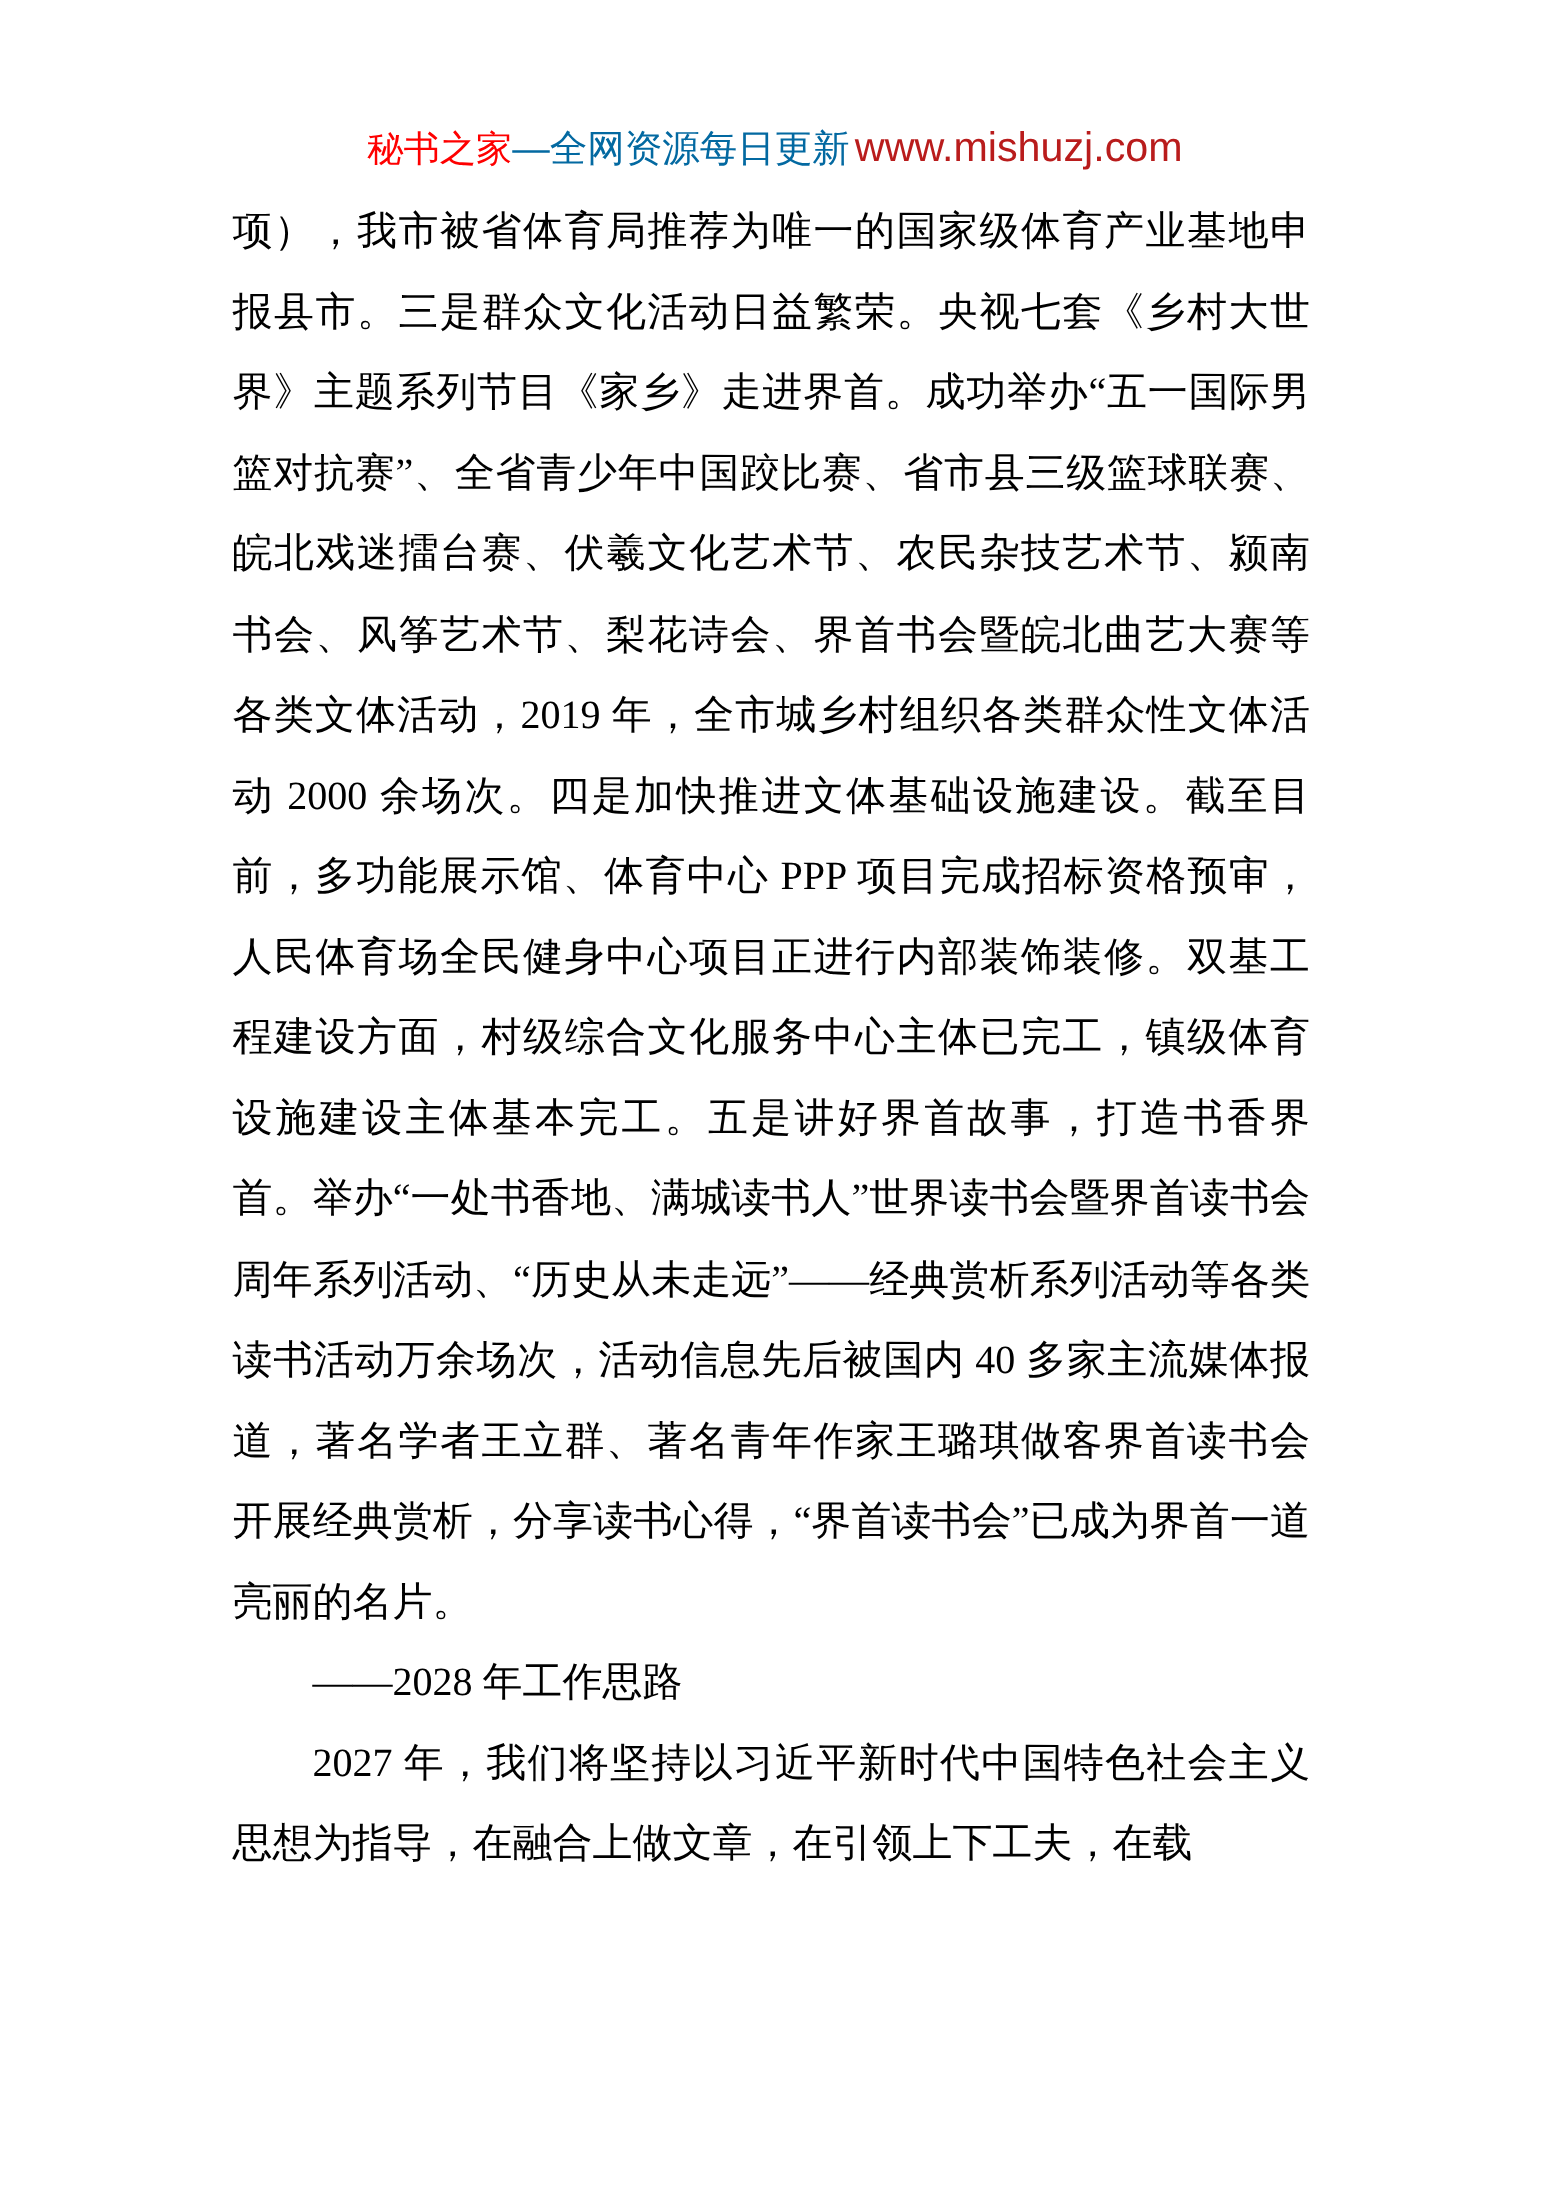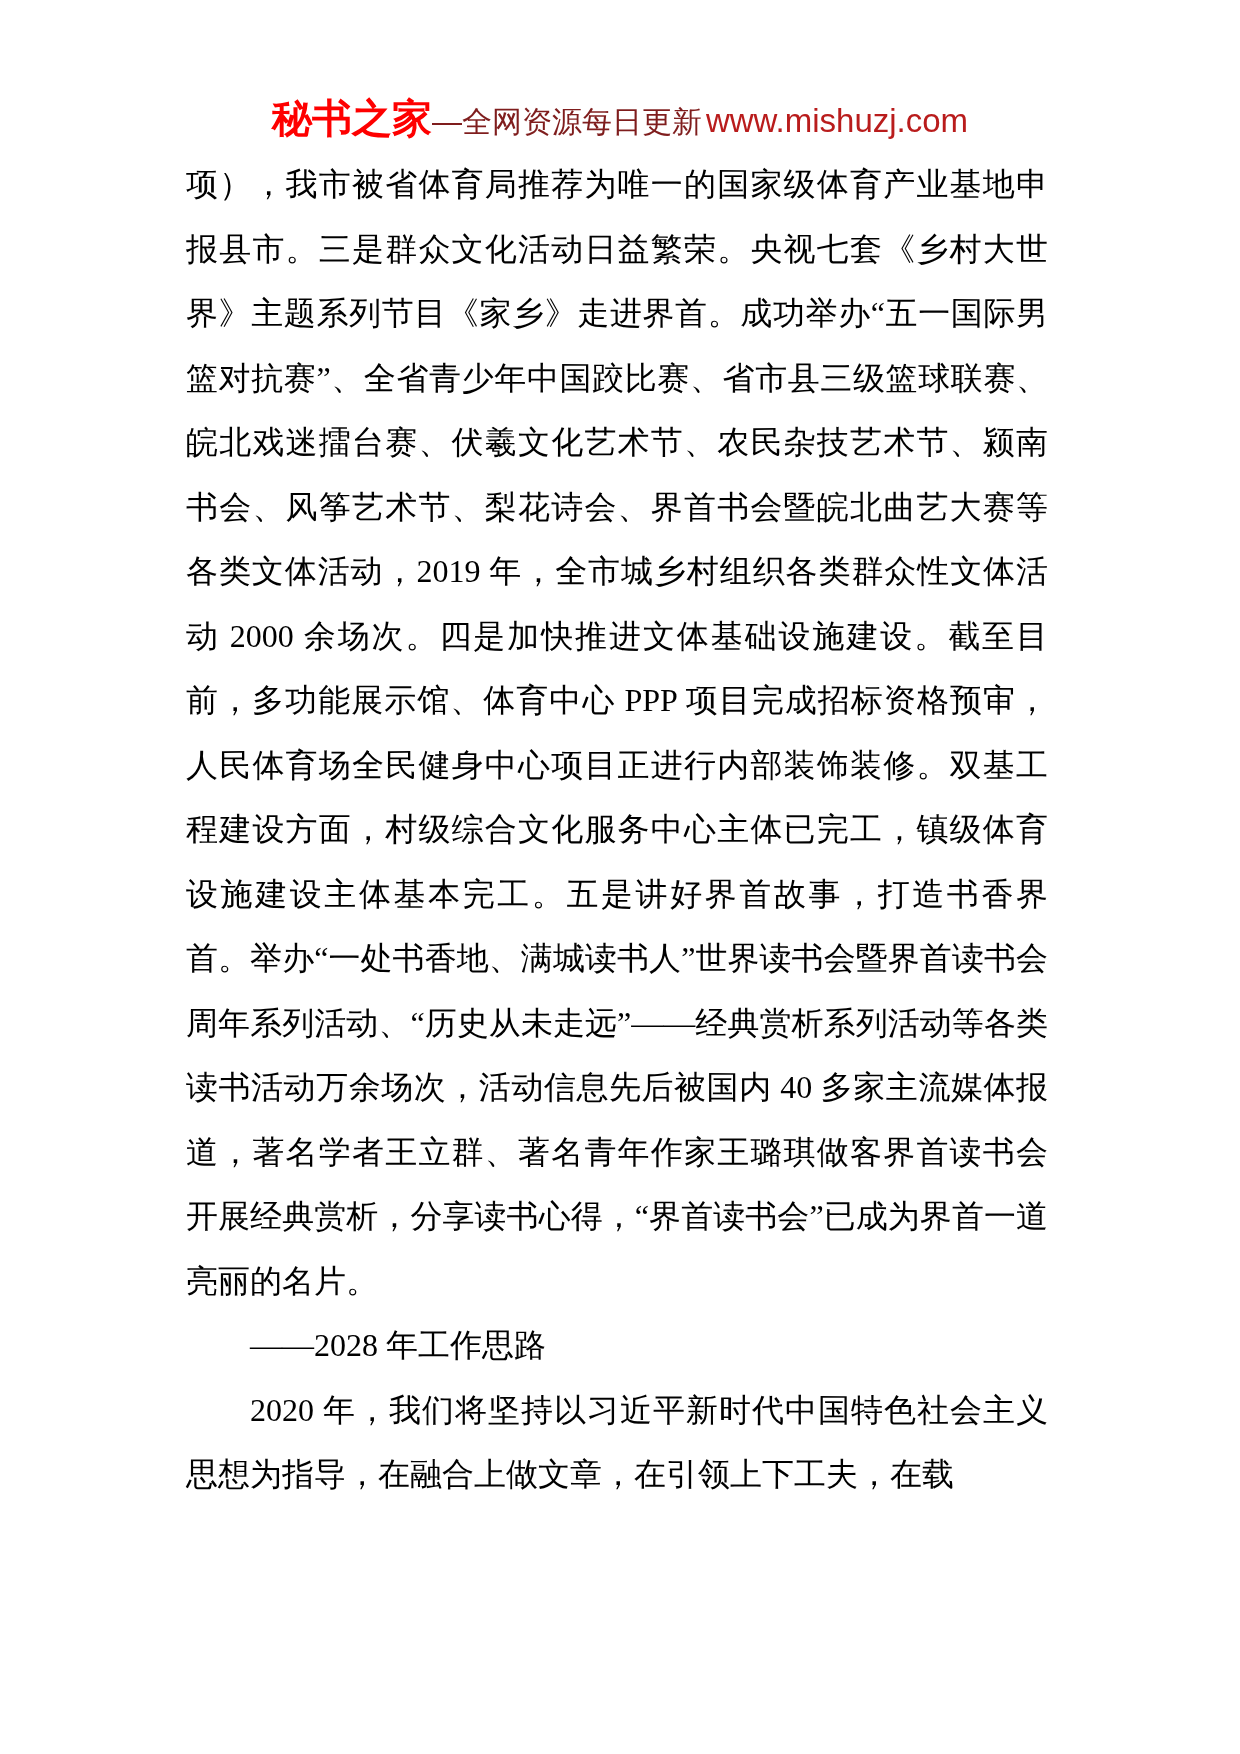--- a/index.html
+++ b/index.html
@@ -20,29 +20,29 @@
     position: absolute;
     top: 96px;
     left: 0;
     width: 100%;
     text-align: center;
     white-space: nowrap;
     line-height: 44px;
   }
   .header .brand {
     font-family: "Liberation Sans", sans-serif;
-    font-weight: bold;
-    font-size: 40px;
+    font-weight: normal;
+    font-size: 29px;
     color: #fe0000;
     letter-spacing: 0px;
   }
   .header .tagline {
     font-family: "Liberation Sans", sans-serif;
     font-size: 30px;
-    color: #7f1d1d;
+    color: #0369a1;
   }
   .header .url {
     font-family: "Liberation Sans", sans-serif;
     font-size: 33px;
     color: #b91c1c;
     margin-left: 4px;
   }
   .content {
     position: absolute;
     left: 186px;
@@ -67,16 +67,16 @@
 
 <div class="page">
 
   <div class="header">
     <span class="brand">秘书之家</span><span class="tagline">—全网资源每日更新</span><span class="url">www.mishuzj.com</span>
   </div>
 
   <div class="content">
     <p>项），我市被省体育局推荐为唯一的国家级体育产业基地申报县市。三是群众文化活动日益繁荣。央视七套《乡村大世界》主题系列节目《家乡》走进界首。成功举办“五一国际男篮对抗赛”、全省青少年中国跤比赛、省市县三级篮球联赛、皖北戏迷擂台赛、伏羲文化艺术节、农民杂技艺术节、颍南书会、风筝艺术节、梨花诗会、界首书会暨皖北曲艺大赛等各类文体活动，2019 年，全市城乡村组织各类群众性文体活动 2000 余场次。四是加快推进文体基础设施建设。截至目前，多功能展示馆、体育中心 PPP 项目完成招标资格预审，人民体育场全民健身中心项目正进行内部装饰装修。双基工程建设方面，村级综合文化服务中心主体已完工，镇级体育设施建设主体基本完工。五是讲好界首故事，打造书香界首。举办“一处书香地、满城读书人”世界读书会暨界首读书会周年系列活动、“历史从未走远”——经典赏析系列活动等各类读书活动万余场次，活动信息先后被国内 40 多家主流媒体报道，著名学者王立群、著名青年作家王璐琪做客界首读书会开展经典赏析，分享读书心得，“界首读书会”已成为界首一道亮丽的名片。</p>
     <p class="indent">——2028 年工作思路</p>
-    <p class="indent">2020 年，我们将坚持以习近平新时代中国特色社会主义思想为指导，在融合上做文章，在引领上下工夫，在载</p>
+    <p class="indent">2027 年，我们将坚持以习近平新时代中国特色社会主义思想为指导，在融合上做文章，在引领上下工夫，在载</p>
   </div>
 
 </div>
 
 </body></html>

